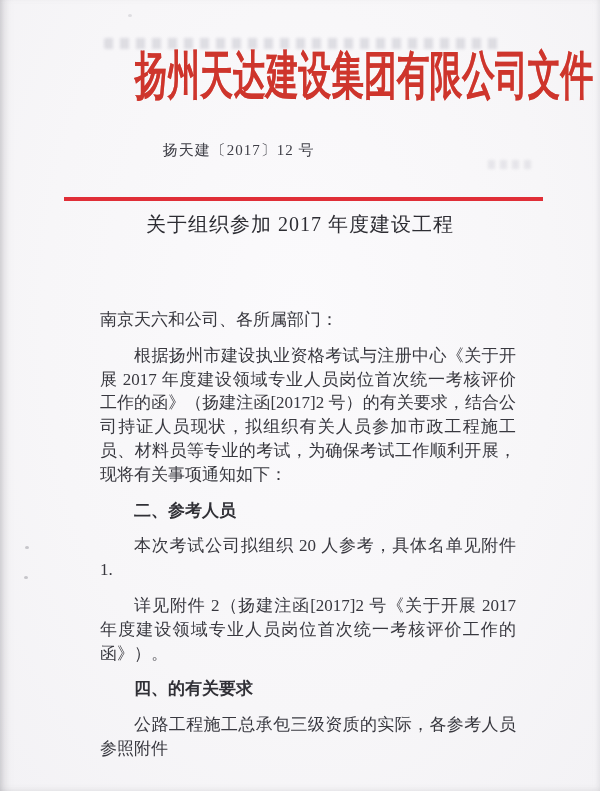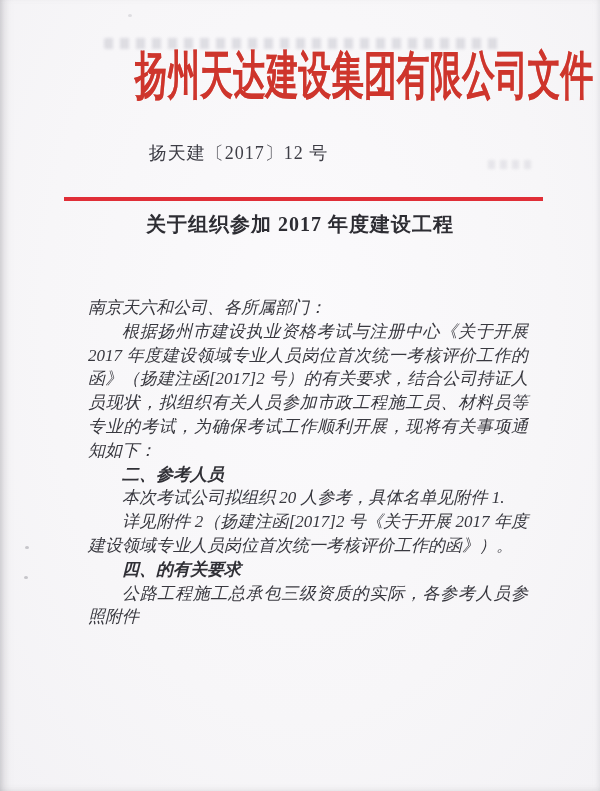--- a/index.html
+++ b/index.html
@@ -40,37 +40,37 @@
   .letterhead .inner{
     display:inline-block;
     font-size:52px;line-height:60px;font-weight:bold;
     color:#ce352c;
     transform:scaleX(.63);transform-origin:50% 50%;
     letter-spacing:0px;
     text-shadow:0 0 .5px rgba(206,53,44,.6);
   }
   .doc-number{
     position:absolute;top:141px;left:0;width:477px;
-    text-align:center;font-size:18px;color:#3e3e46;letter-spacing:1px;
+    text-align:center;font-size:15px;color:#3e3e46;letter-spacing:1px;
   }
   .red-rule{
     position:absolute;top:197px;left:64px;width:479px;height:4px;
     background:#e02e37;
   }
   .doc-title{
     position:absolute;top:207px;left:0;width:600px;
-    text-align:center;font-weight:bold;color:#2d2d33;
+    text-align:center;font-weight:normal;color:#2d2d33;
     font-size:20px;line-height:34px;letter-spacing:1px;
   }
   .body-text{
     position:absolute;top:296px;left:88px;width:440px;
     font-size:17px;line-height:23.8px;color:#38383f;
     text-align:justify;
   }
-  .body-text p{margin:0;padding:0;font-style:italic;}
+  .body-text p{margin:12px;padding:0;}
   .body-text p.indent{text-indent:2em;}
   .body-text p.heading{text-indent:2em;font-weight:bold;color:#303036;}
 </style>
 </head>
 <body>
 
 <div class="page">
 
   <div class="ghost-row"></div>
   <div class="ghost-row2"></div>

